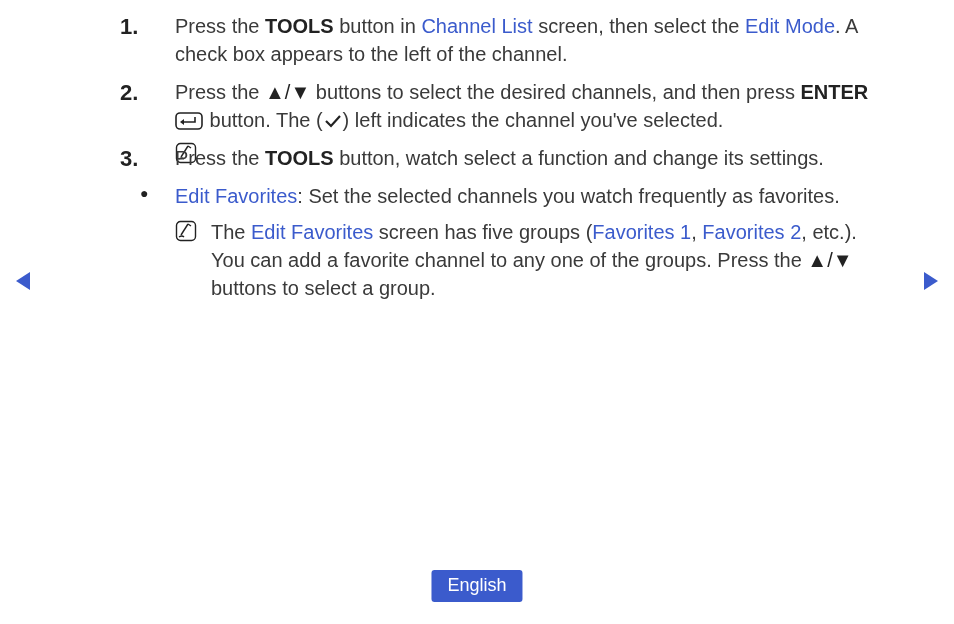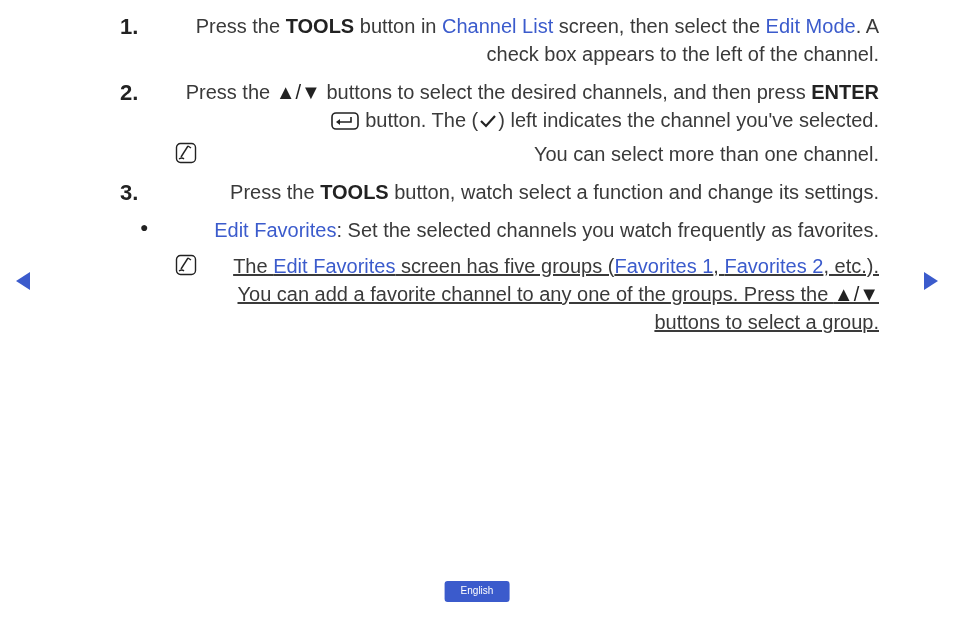--- a/index.html
+++ b/index.html
@@ -12,21 +12,20 @@
     color: #3a3a3a;
     font-size: 20px;
     line-height: 1.4;
     position: relative;
     overflow: hidden;
   }
   .page {
     position: relative;
     width: 100%;
     height: 100%;
-    text-align: right;
   }
   .content {
     position: absolute;
     left: 120px;
     right: 75px;
     top: 12px;
   }
   ol.main {
     list-style: none;
     margin: 0;
@@ -97,21 +96,21 @@
   }
   .nav-left { left: 14px; }
   .nav-right { right: 14px; }
   .lang-pill {
     position: absolute;
     bottom: 22px;
     left: 50%;
     transform: translateX(-50%);
     background: #3b5bcc;
     color: #fff;
-    font-size: 10px;
+    font-size: 18px;
     padding: 3px 16px 4px;
     border-radius: 3px;
   }
 </style>
 </head>
 <body>
 
 <div class="page">
 
   <div class="nav-left">
@@ -147,34 +146,33 @@
 
         <div class="note-line">
           <span class="icon-note">
               <svg width="22" height="22" viewBox="0 0 22 22">
                 <rect x="1.5" y="1.5" width="19" height="19" rx="4" fill="none" stroke="#222" stroke-width="1.4"></rect>
                 <path d="M 6 15 L 13 4" stroke="#222" stroke-width="1.4" fill="none"></path>
                 <path d="M 4 17 Q 7 15 9 17" stroke="#222" stroke-width="1.4" fill="none"></path>
                 <path d="M 13 4 L 16 6" stroke="#222" stroke-width="1.4" fill="none"></path>
               </svg>
             </span>
-          <span>You can select more than one channel.</span>
         </div>
 
       </li>
 
       <li>
         <span>Press the </span><span class="bold">TOOLS</span><span> button, watch select a function and change its settings.</span>
       </li>
     </ol>
 
     <div class="sub-bullet">
       <span class="blue">Edit Favorites</span><span>: Set the selected channels you watch frequently as favorites.</span>
 
-      <div class="note-line" style="margin-top:8px;text-decoration:underline;">
+      <div class="note-line" style="margin-top:8px;">
         <span class="icon-note">
             <svg width="22" height="22" viewBox="0 0 22 22">
               <rect x="1.5" y="1.5" width="19" height="19" rx="4" fill="none" stroke="#222" stroke-width="1.4"></rect>
               <path d="M 6 15 L 13 4" stroke="#222" stroke-width="1.4" fill="none"></path>
               <path d="M 4 17 Q 7 15 9 17" stroke="#222" stroke-width="1.4" fill="none"></path>
               <path d="M 13 4 L 16 6" stroke="#222" stroke-width="1.4" fill="none"></path>
             </svg>
           </span>
         <span>The </span><span class="blue">Edit Favorites</span><span> screen has five groups (</span><span class="blue">Favorites 1</span><span>, </span><span class="blue">Favorites 2</span><span>, etc.). You can add a favorite channel to any one of the groups. Press the </span><span style="color:#222;">▲/▼</span><span> buttons to select a group.</span>
       </div>

